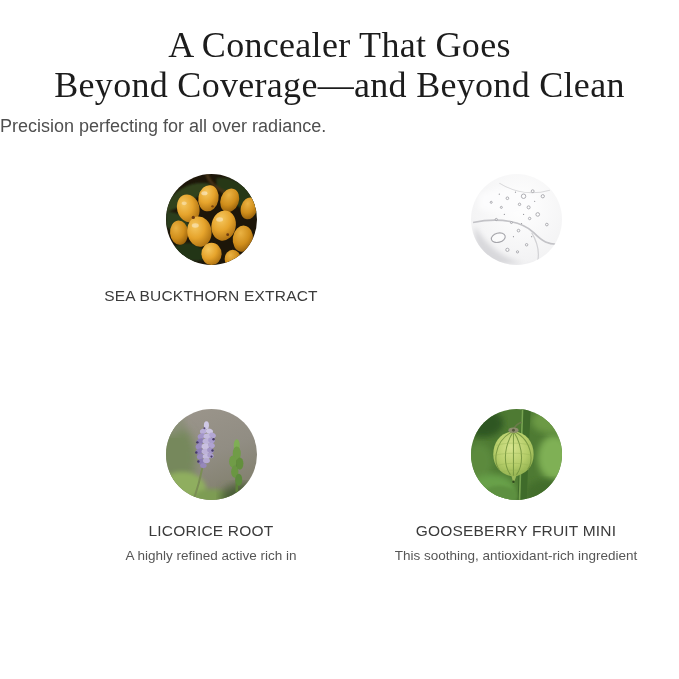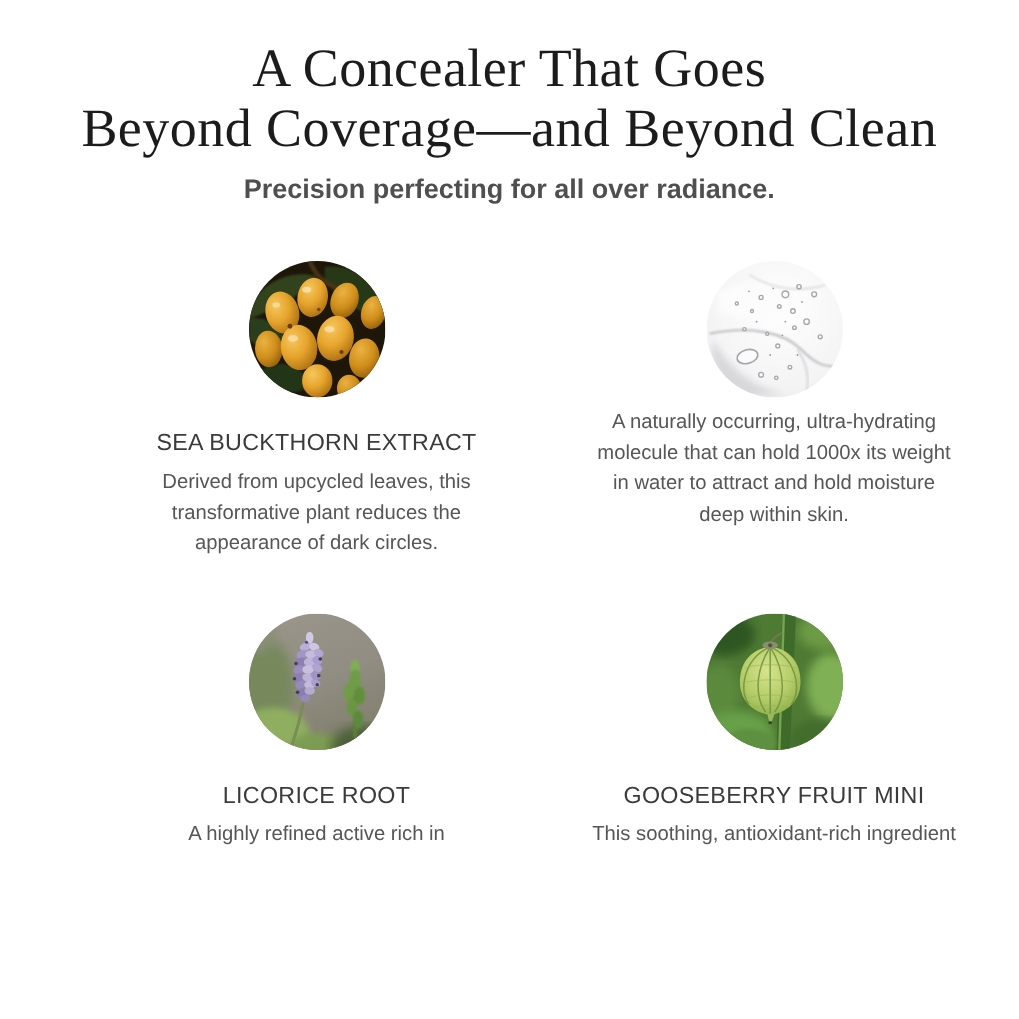--- a/index.html
+++ b/index.html
@@ -7,22 +7,22 @@
     position:relative;width:679px;height:570px;background:#ffffff;
     font-family:"Liberation Sans",sans-serif;overflow:hidden;margin:0 auto;
   }
   .hdr{padding-top:25px;}
   .title{
     font-family:"Liberation Serif",serif;font-weight:400;
     font-size:36px;line-height:40px;letter-spacing:0.3px;
     color:#1c1c1c;text-align:center;margin:0;white-space:pre-line;
   }
   .subtitle{
-    font-size:18px;color:#4f4f4f;text-align:center;
-    margin:11px 12px 0;font-weight:700;
+    font-size:18px;color:#4f4f4f;text-align:left;
+    margin:11px 0 0;font-weight:400;
   }
   .grid{
     display:grid;grid-template-columns:305px 305px;grid-template-rows:235px auto;
     justify-content:center;margin-top:37px;margin-left:48px;
   }
   .cell{display:flex;flex-direction:column;align-items:center;text-align:center;}
   .circle{width:91px;height:91px;border-radius:50%;overflow:hidden;flex:0 0 auto;}
   .circle svg{display:block;width:91px;height:91px;}
   .ing-heading{
     font-size:15.5px;font-weight:400;color:#3b3b3b;
@@ -87,23 +87,20 @@
             <ellipse cx="29" cy="51" rx="3.4" ry="2.2" fill="#ffffff" opacity="0.4"></ellipse>
             <ellipse cx="53" cy="45" rx="3.4" ry="2.2" fill="#ffffff" opacity="0.4"></ellipse>
             <ellipse cx="18" cy="29" rx="2.6" ry="1.8" fill="#ffffff" opacity="0.35"></ellipse>
             <circle cx="27" cy="43" r="1.6" fill="#6b3a12"></circle>
             <circle cx="61" cy="60" r="1.4" fill="#6b3a12"></circle>
             <circle cx="46" cy="32" r="1.2" fill="#7a4513"></circle>
           </g>
         </svg>
       </div>
       <h2 class="ing-heading">SEA BUCKTHORN EXTRACT</h2>
-      <p class="ing-body">Derived from upcycled leaves, this
-transformative plant reduces the
-appearance of dark circles.</p>
     </section>
 
     <section class="cell">
       <div class="circle">
         <svg viewBox="0 0 90 90">
           <defs>
             <radialGradient id="haBg" cx="55%" cy="35%" r="85%">
               <stop offset="0%" stop-color="#ffffff"></stop>
                 <stop offset="70%" stop-color="#f3f3f4"></stop>
                 <stop offset="100%" stop-color="#e2e2e5"></stop>
@@ -148,24 +145,20 @@
               <circle cx="63" cy="27" r="0.6"></circle>
               <circle cx="33" cy="40" r="0.6"></circle>
             <circle cx="52" cy="40" r="0.6"></circle>
               <circle cx="42" cy="62" r="0.6"></circle>
               <circle cx="60" cy="62" r="0.6"></circle>
             <circle cx="28" cy="20" r="0.6"></circle>
               <circle cx="50" cy="49" r="0.6"></circle>
           </g>
         </svg>
       </div>
-      <p class="ing-body">A naturally occurring, ultra-hydrating
-molecule that can hold 1000x its weight
-in water to attract and hold moisture
-deep within skin.</p>
     </section>
 
     <section class="cell">
       <div class="circle">
         <svg viewBox="0 0 90 90">
           <defs>
             <linearGradient id="licBg" x1="0" y1="0" x2="0.4" y2="1">
               <stop offset="0%" stop-color="#9c968c"></stop>
                 <stop offset="60%" stop-color="#918d83"></stop>
                 <stop offset="100%" stop-color="#83816f"></stop>

